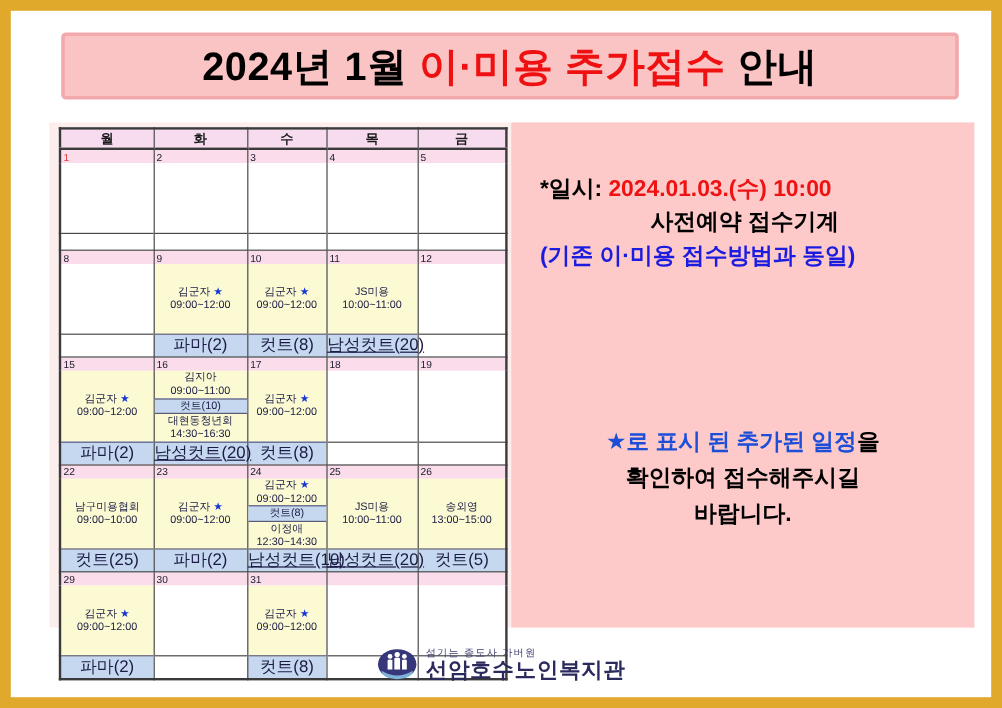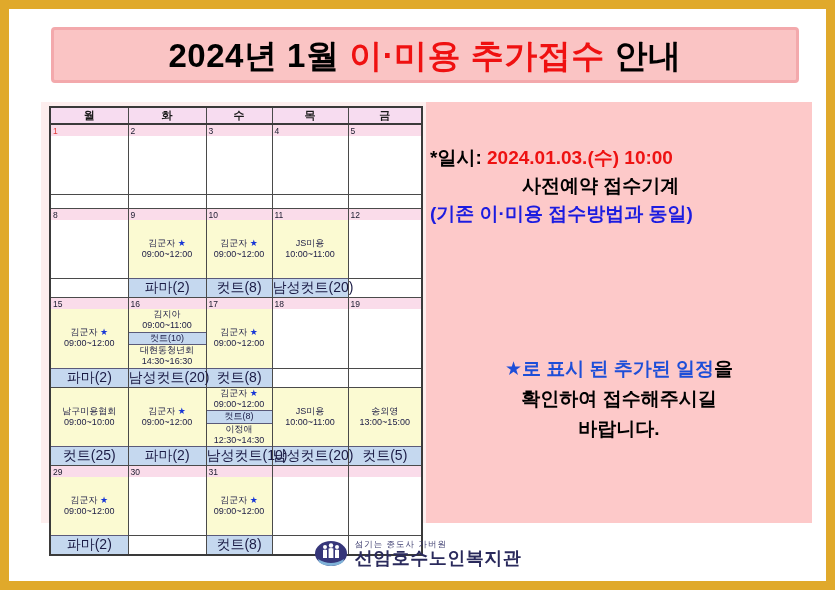--- a/index.html
+++ b/index.html
@@ -164,40 +164,40 @@
     padding: 0;
     font-size: 14px;
     text-align: center;
     background: #c5d8ef;
     color: #1b1b45;
     white-space: nowrap;
   }
   td.svc.none { background: #ffffff; border-color: #4a4a4a; }
 
   .sv-perm { color: #e2484f; }
-  .sv-mens { color: #2a2ad0; }
+  .sv-mens { color: #2a2ad0; text-decoration: underline; }
   .sv-cut  { color: #1b1b45; }
 
   
   #info-panel {
     position: absolute;
     left: 417px;
     top: 93px;
     width: 386px;
     height: 421px;
     background: #fdc9c9;
     box-sizing: border-box;
   }
   #info-top {
     position: absolute;
     left: 0;
     top: 42px;
     width: 340px;
     text-align: left;
-    padding-left: 4px;
+    padding-left: 24px;
     box-sizing: border-box;
   }
   .line {
     font-size: 19px;
     font-weight: bold;
     line-height: 1.48;
     white-space: nowrap;
     color: #000000;
   }
   .line .red  { color: #ee1212; }
@@ -391,20 +391,27 @@
             </td>
           </tr>
           <tr>
             <td class="svc sv-perm">파마(2)</td>
             <td class="svc sv-mens">남성컷트(20)</td>
             <td class="svc sv-cut">컷트(8)</td>
             <td class="svc none"></td>
             <td class="svc none"></td>
           </tr>
           <tr>
+            <td class="daynum">22</td>
+            <td class="daynum">23</td>
+            <td class="daynum">24</td>
+            <td class="daynum">25</td>
+            <td class="daynum">26</td>
+          </tr>
+          <tr>
             <td class="body filled">
               <div class="cellbox">
                 <div class="ev-name">남구미용협회</div>
                 <div class="ev-time">09:00~10:00</div>
               </div>
             </td>
             <td class="body filled">
               <div class="cellbox">
                 <div class="ev-name">김군자 <span class="star">★</span></div>
                 <div class="ev-time">09:00~12:00</div>

